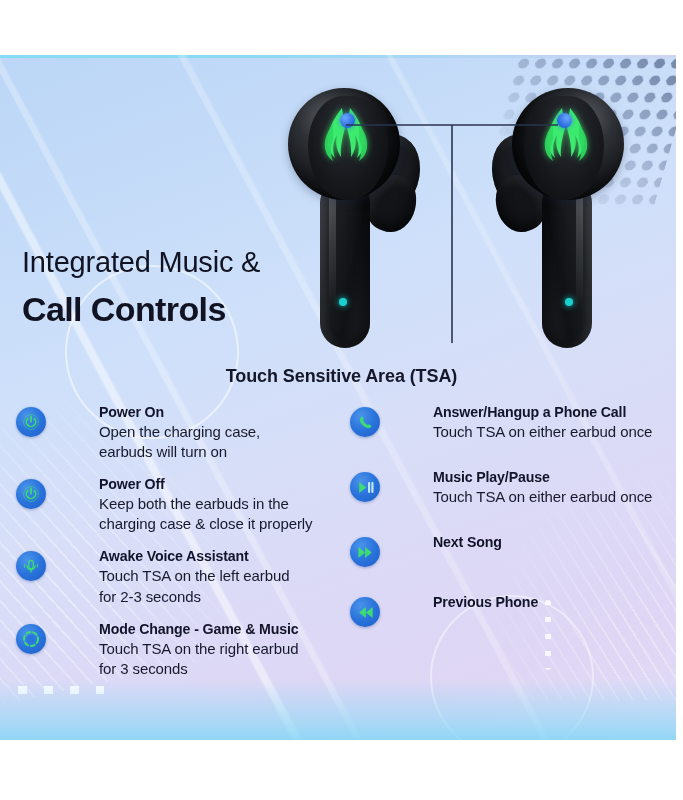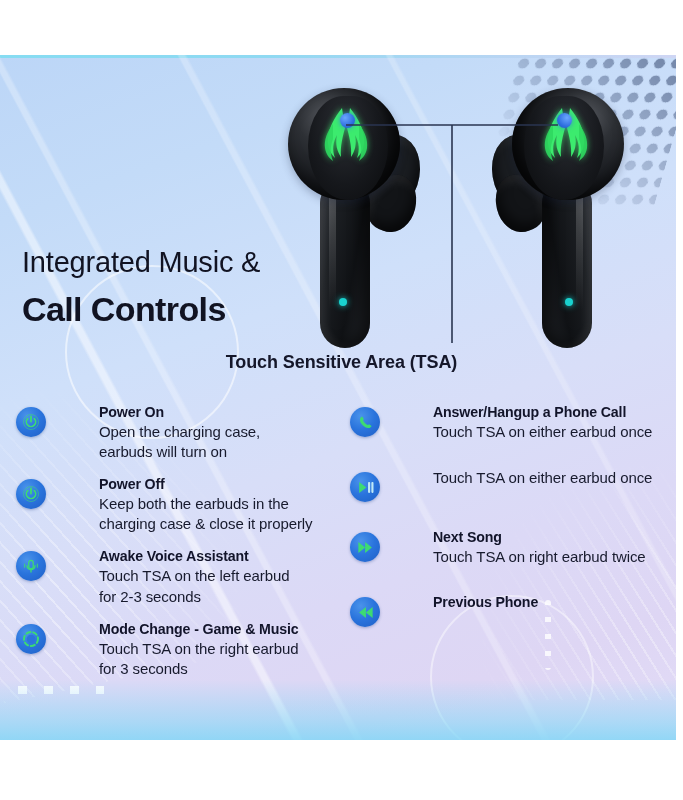--- a/index.html
+++ b/index.html
@@ -98,21 +98,21 @@
   .flame.f2{left:30px;top:18px;}
   .tsa-dot{position:absolute;left:52px;top:25px;width:15px;height:15px;border-radius:50%;
     background:radial-gradient(circle at 34% 32%,#6ba7ff,#2f6fe0 60%,#1d54bb 100%);
     box-shadow:0 0 5px rgba(50,120,235,.8);}
   .led{position:absolute;left:57px;top:210px;width:8px;height:8px;border-radius:50%;
     background:#19d2cf;box-shadow:0 0 6px rgba(25,210,207,.95);}
 
   
   .leader{position:absolute;left:0;top:0;width:683px;height:685px;z-index:6;pointer-events:none;}
 
-  .tsa-caption{position:absolute;left:0;top:297px;width:683px;text-align:center;z-index:7;
+  .tsa-caption{position:absolute;left:0;top:311px;width:683px;text-align:center;z-index:7;
     font-size:18px;font-weight:700;color:#15172a;letter-spacing:-.1px;}
 
   
   .cols{position:absolute;left:0;top:348px;width:683px;z-index:7;}
   .col{position:absolute;top:0;}
   .col.left{left:16px;width:340px;}
   .col.right{left:350px;width:333px;}
 
   .item{position:relative;display:flex;align-items:flex-start;gap:11px;margin-bottom:18px;}
   .ic{flex:0 0 auto;width:30px;height:30px;border-radius:50%;margin-top:4px;
@@ -272,34 +272,34 @@
 
         <div class="item">
           <div class="ic">
             <svg width="19" height="19" viewBox="0 0 24 24">
               <path d="M4 5.2 L13 12 L4 18.8 Z" fill="#3ddb72"></path>
               <rect x="15.2" y="5.2" width="2.7" height="13.6" rx="1" fill="#bfe9f7"></rect>
               <rect x="19.4" y="5.2" width="2.7" height="13.6" rx="1" fill="#bfe9f7"></rect>
             </svg>
           </div>
           <div class="txt">
+            <div class="t1">Music Play/Pause</div>
             <div class="t2">Touch TSA on either earbud once</div>
           </div>
         </div>
 
         <div class="item">
           <div class="ic">
             <svg width="19" height="19" viewBox="0 0 24 24">
               <path d="M3 5 L11.5 12 L3 19 Z" fill="#3ddb72"></path>
               <path d="M11.5 5 L20 12 L11.5 19 Z" fill="#3ddb72"></path>
             </svg>
           </div>
           <div class="txt">
             <div class="t1">Next Song</div>
-            <div class="t2">Touch TSA on right earbud twice</div>
           </div>
         </div>
 
         <div class="item">
           <div class="ic">
             <svg width="19" height="19" viewBox="0 0 24 24">
               <path d="M21 5 L12.5 12 L21 19 Z" fill="#3ddb72"></path>
               <path d="M12.5 5 L4 12 L12.5 19 Z" fill="#3ddb72"></path>
             </svg>
           </div>

